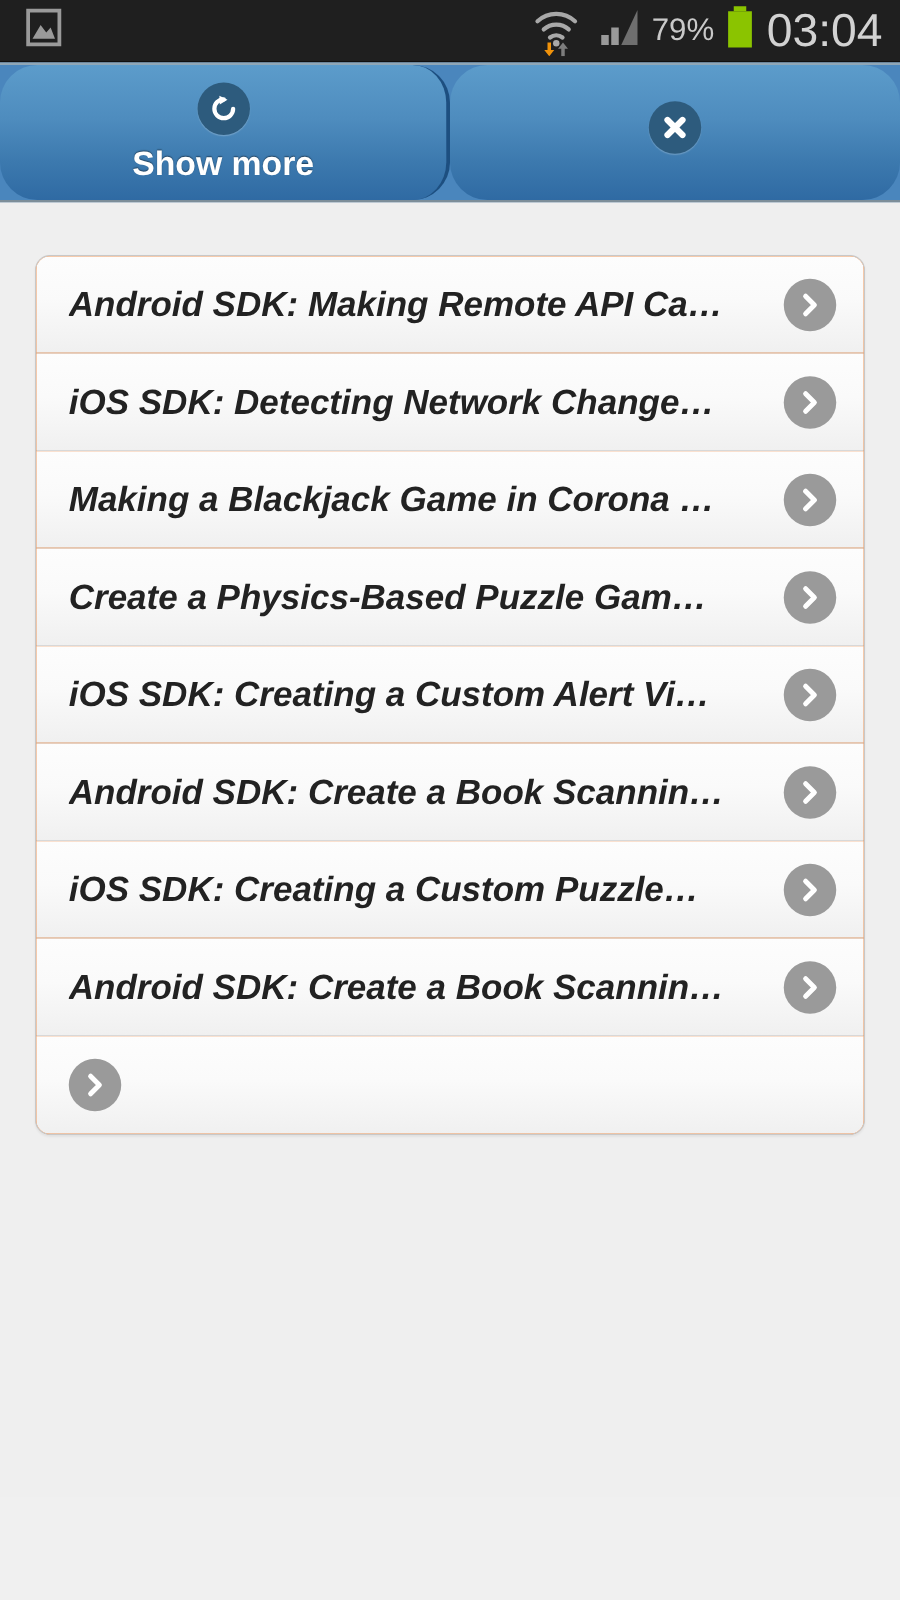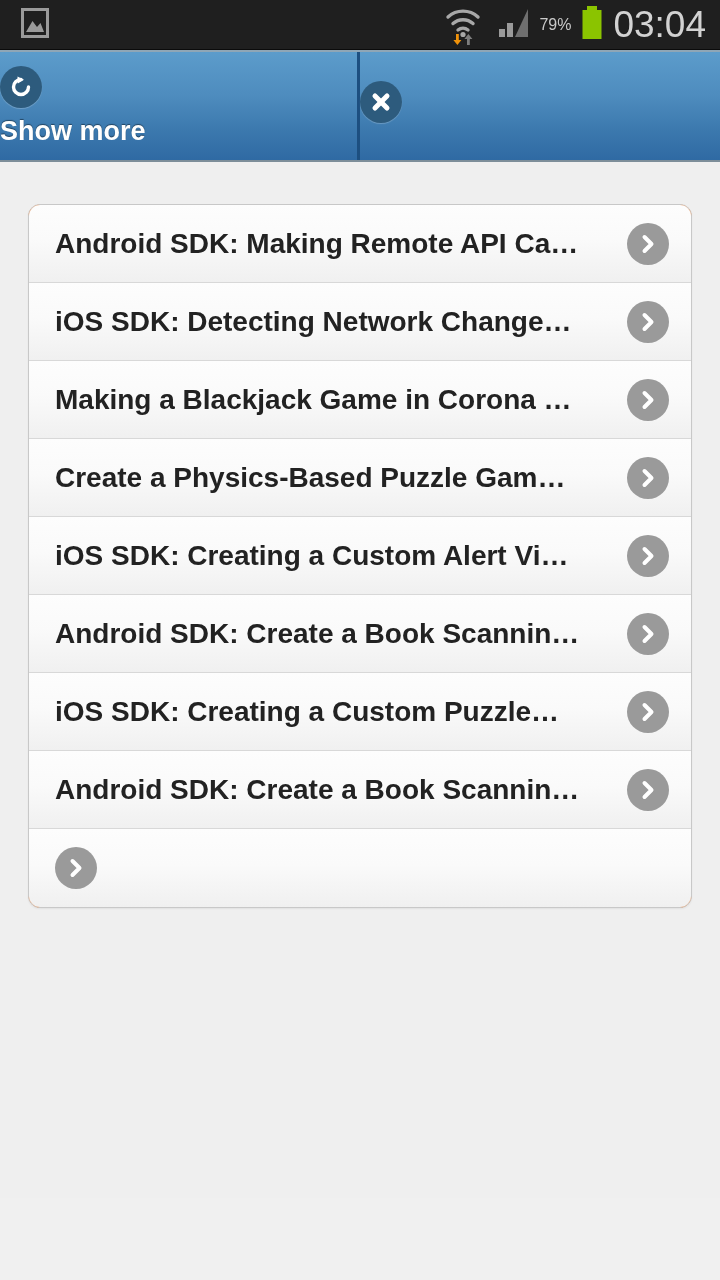--- a/index.html
+++ b/index.html
@@ -35,21 +35,21 @@
   .gallery-icon { display: block; }
   .statusbar-clock {
     color: #d2d2d2;
     font-size: 37px;
     letter-spacing: 0px;
     line-height: 1;
     font-weight: 400;
   }
   .battery-pct {
     color: #c9c9c9;
-    font-size: 16px;
+    font-size: 25px;
     line-height: 1;
     font-weight: 400;
   }
 
   
   #title-bar {
     position: relative;
     height: 80px;
     background: linear-gradient(to bottom, #333333 0%, #2b2b2b 52%, #242424 100%);
     display: flex;
@@ -90,24 +90,25 @@
     border-bottom: 2px solid #7d8e99;
     background: #4a86bd;
     box-sizing: border-box;
   }
   .action-btn {
     flex: 1 1 50%;
     position: relative;
     background: linear-gradient(to bottom, #5c9ccb 0%, #4e8cbe 40%, #3c79ae 72%, #2f6aa3 100%);
     display: flex;
     flex-direction: column;
-    align-items: flex-start;
+    align-items: center;
     justify-content: center;
     cursor: pointer;
     box-sizing: border-box;
+    border-radius: 30px;
   }
   .action-btn:first-child { border-right: 3px solid #1d4f80; }
   .action-btn-icon {
     width: 42px;
     height: 42px;
     border-radius: 50%;
     background: #2d5b7d;
     display: flex;
     align-items: center;
     justify-content: center;
@@ -128,20 +129,21 @@
     background: #efefef;
     padding: 42px 28px 0 28px;
     box-sizing: border-box;
   }
   #feed-list {
     background: #f97316;
     border: 1px solid #c8c8c8;
     border-radius: 12px;
     overflow: hidden;
     box-shadow: 0 1px 2px rgba(0,0,0,0.06);
+    font-style: italic;
   }
   .feed-row {
     position: relative;
     height: 78px;
     display: flex;
     align-items: center;
     padding: 0 22px 0 26px;
     box-sizing: border-box;
     background: linear-gradient(to bottom, #fdfdfd 0%, #fafafa 45%, #f0f0f0 100%);
     border-bottom: 1px solid #d8d8d8;

